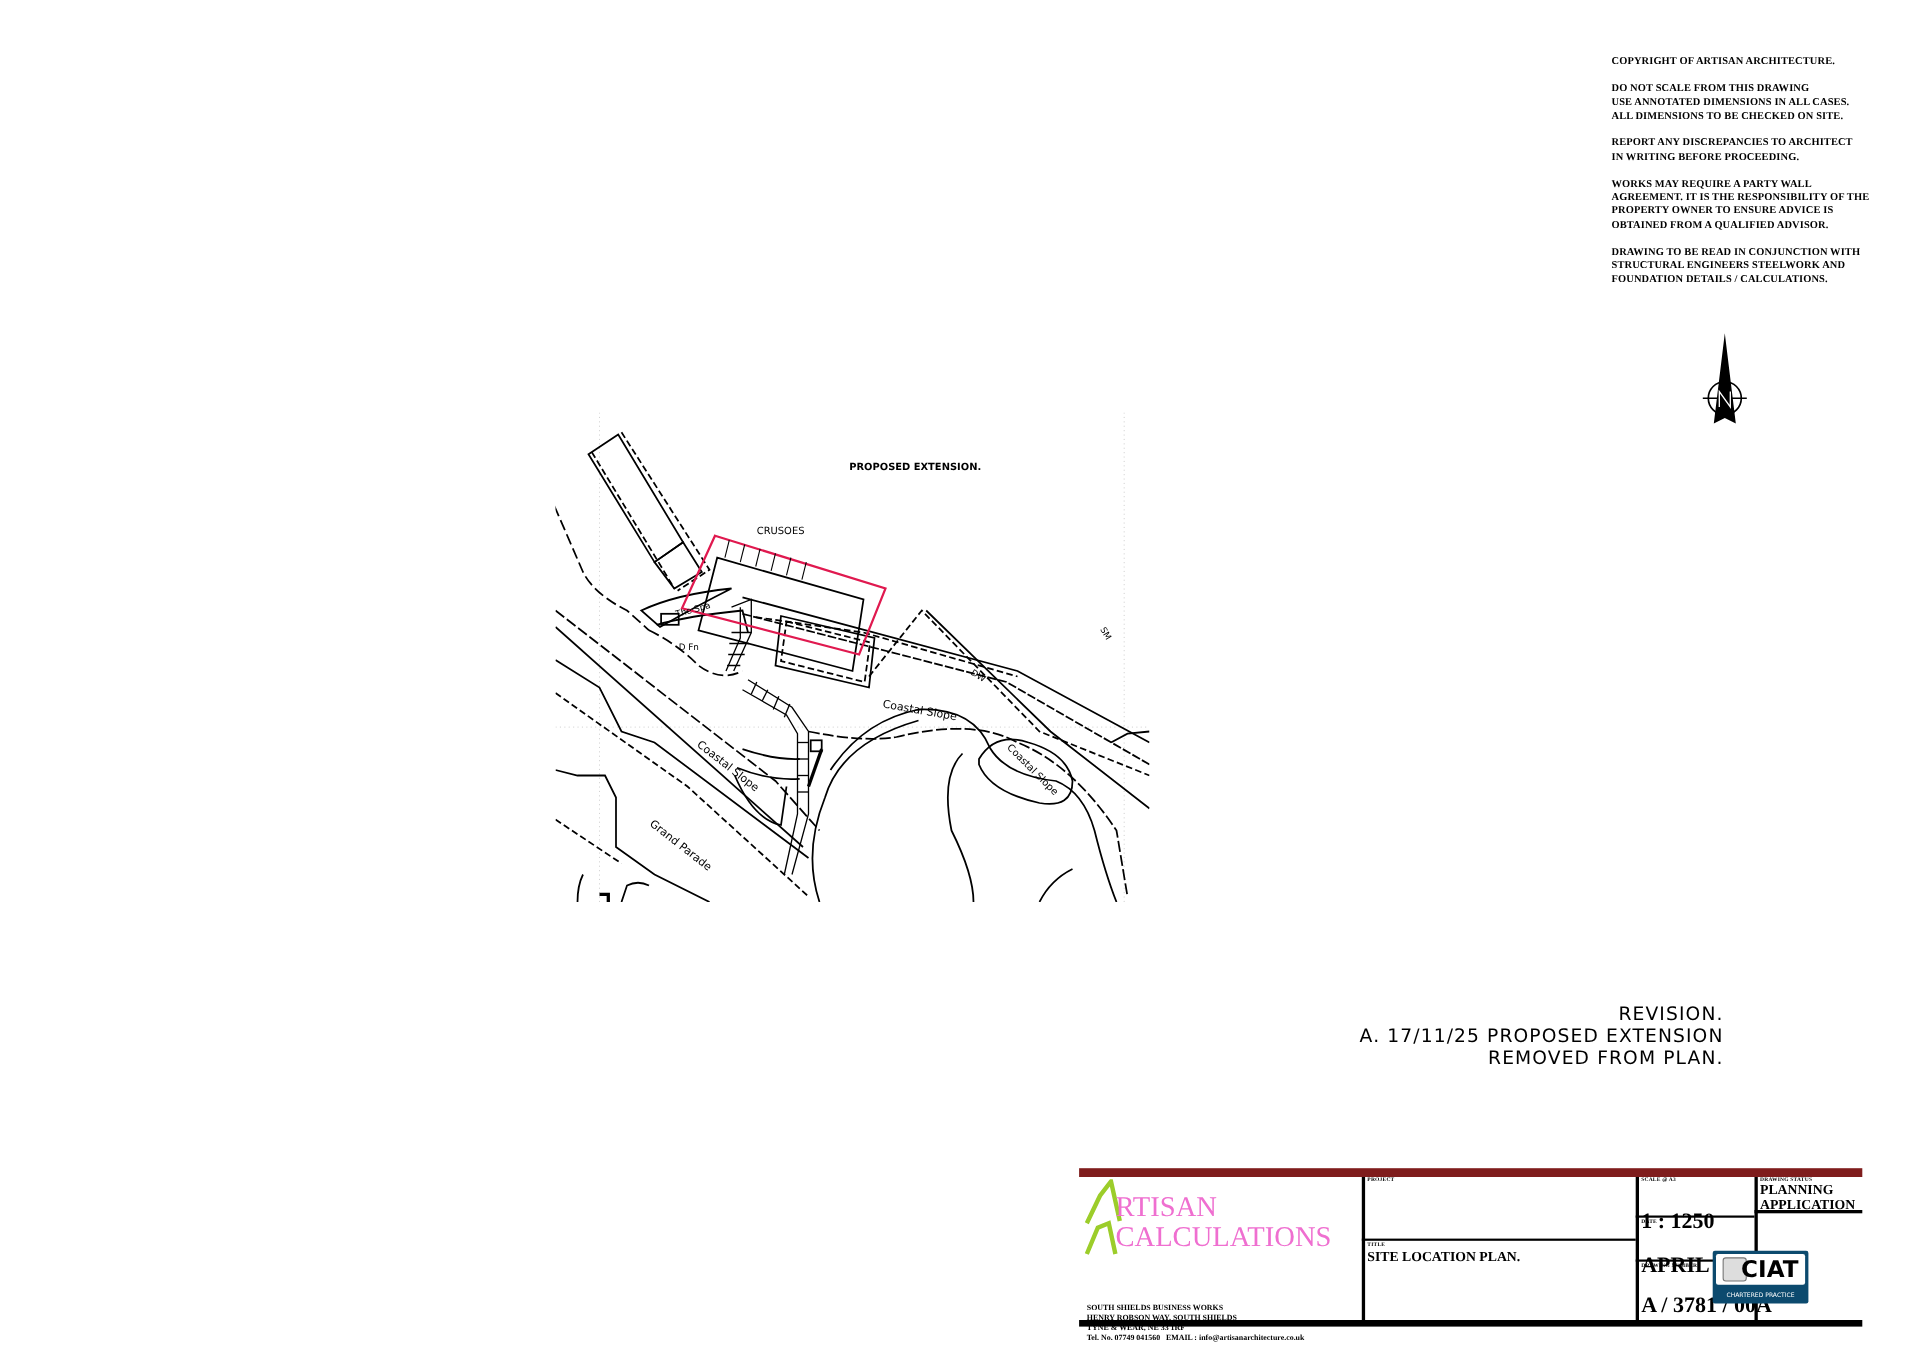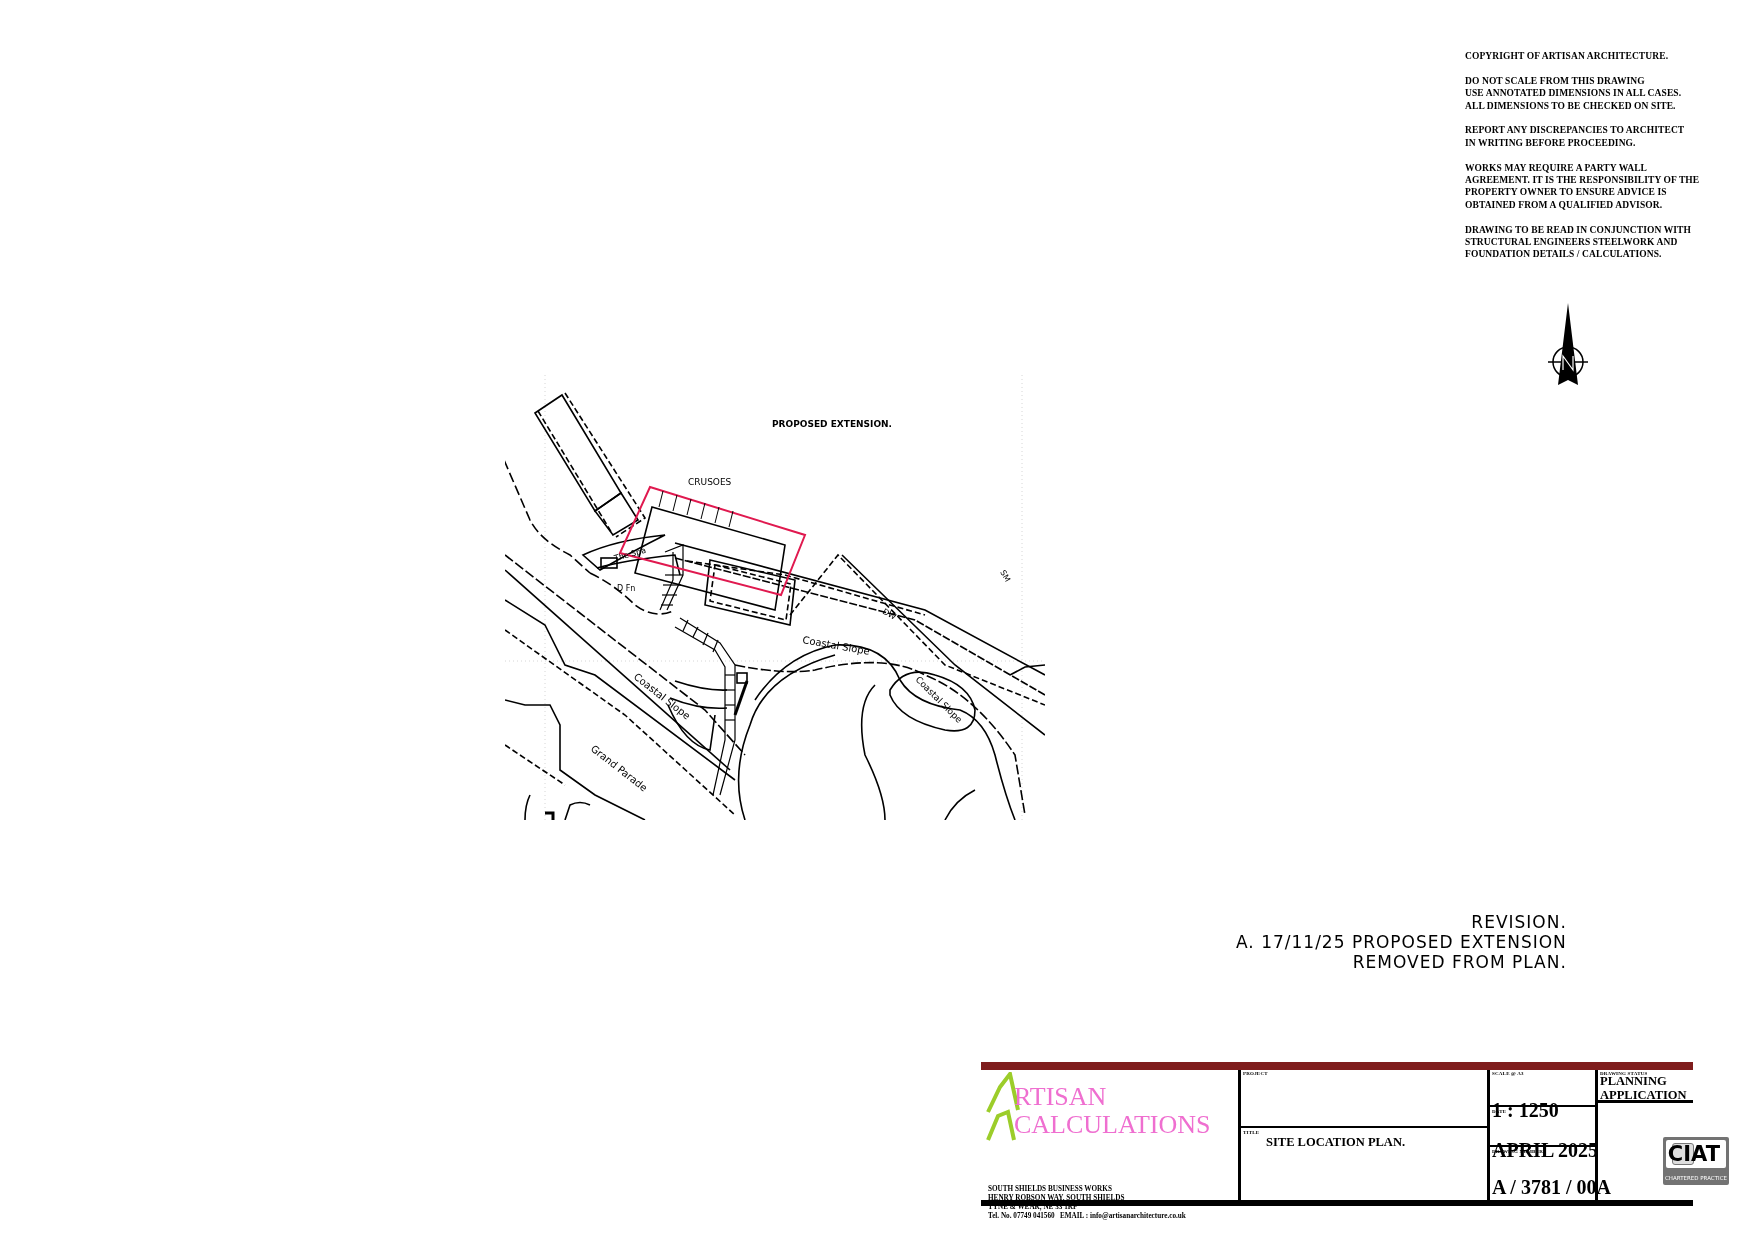--- a/index.html
+++ b/index.html
@@ -12,21 +12,21 @@
   .tb{position:absolute;left:981px;top:1062px;width:712px;height:144px;border-top:8px solid #7f1d1d;border-bottom:6px solid #000;box-sizing:border-box;}
   .tb-logo{position:absolute;left:0;top:0;width:257px;height:110px;}
   .tb-v{position:absolute;top:0;bottom:0;width:3px;background:#000;}
   .tb-h{position:absolute;height:2px;background:#000;}
   .lbl{position:absolute;font-size:5px;font-weight:bold;letter-spacing:0.2px;font-family:"Liberation Serif",serif;text-transform:uppercase;}
   .val{position:absolute;font-size:12.5px;font-weight:bold;line-height:13.5px;font-family:"Liberation Serif",serif;text-transform:uppercase;white-space:pre-line;}
   .big{font-size:20px;line-height:17px;margin-top:20px;}
   .logo-word{position:absolute;font-family:"Liberation Serif",serif;color:#ef6fd0;font-size:26px;letter-spacing:0px;}
   .addr{position:absolute;left:7px;top:72px;font-size:7.2px;line-height:9px;font-weight:bold;white-space:pre-line;text-transform:uppercase;margin-top:43px;}
   .addr span.low{text-transform:none;}
-  .ciat{position:absolute;left:1663px;top:1137px;width:66px;height:48px;background:#737373;border-radius:2px;}
+  .ciat{position:absolute;left:1557px;top:1137px;width:87px;height:48px;background:#0c4a6e;border-radius:2px;}
   .ciat-top{position:absolute;left:3px;top:3px;right:3px;height:28px;background:#fff;border-radius:2px;}
   .ciat-text{position:absolute;right:6px;top:2px;font-family:"DejaVu Sans",sans-serif;font-weight:bold;font-size:21px;line-height:24px;color:#000;}
   .ciat-seal{position:absolute;left:6px;top:3px;width:20px;height:20px;border:1px solid #777;border-radius:3px;background:#ddd;}
   .ciat-sub{position:absolute;left:0;right:0;bottom:4px;text-align:center;font-family:"DejaVu Sans",sans-serif;font-size:5.5px;color:#fff;}
   .maplabel{font-family:"DejaVu Sans",sans-serif;}
 </style>
 </head>
 <body>
 
 <div class="notes">
@@ -176,21 +176,21 @@
   <div class="tb-v" style="left:506px;"></div>
   <div class="tb-v" style="left:614px;"></div>
   <div class="tb-h" style="left:257px;width:249px;top:56px;"></div>
   <div class="tb-h" style="left:506px;width:108px;top:35px;"></div>
   <div class="tb-h" style="left:506px;width:108px;top:75px;"></div>
   <div class="tb-h" style="left:614px;width:98px;top:30px;height:3px;"></div>
 
   <div class="lbl" style="left:262px;top:1px;">PROJECT</div>
 
   <div class="lbl" style="left:262px;top:60px;">TITLE</div>
-  <div class="val" style="left:262px;top:66px;margin-left:23px;">SITE LOCATION PLAN.</div>
+  <div class="val" style="left:262px;top:66px;">SITE LOCATION PLAN.</div>
 
   <div class="lbl" style="left:511px;top:1px;">SCALE @ A3</div>
   <div class="val big" style="left:511px;top:12px;">1 : 1250</div>
 
   <div class="lbl" style="left:511px;top:39px;">DATE</div>
   <div class="val big" style="left:511px;top:52px;">APRIL 2025</div>
 
   <div class="lbl" style="left:511px;top:79px;">DRAWING NUMBER</div>
   <div class="val big" style="left:511px;top:89px;">A / 3781 / 00A</div>
 

